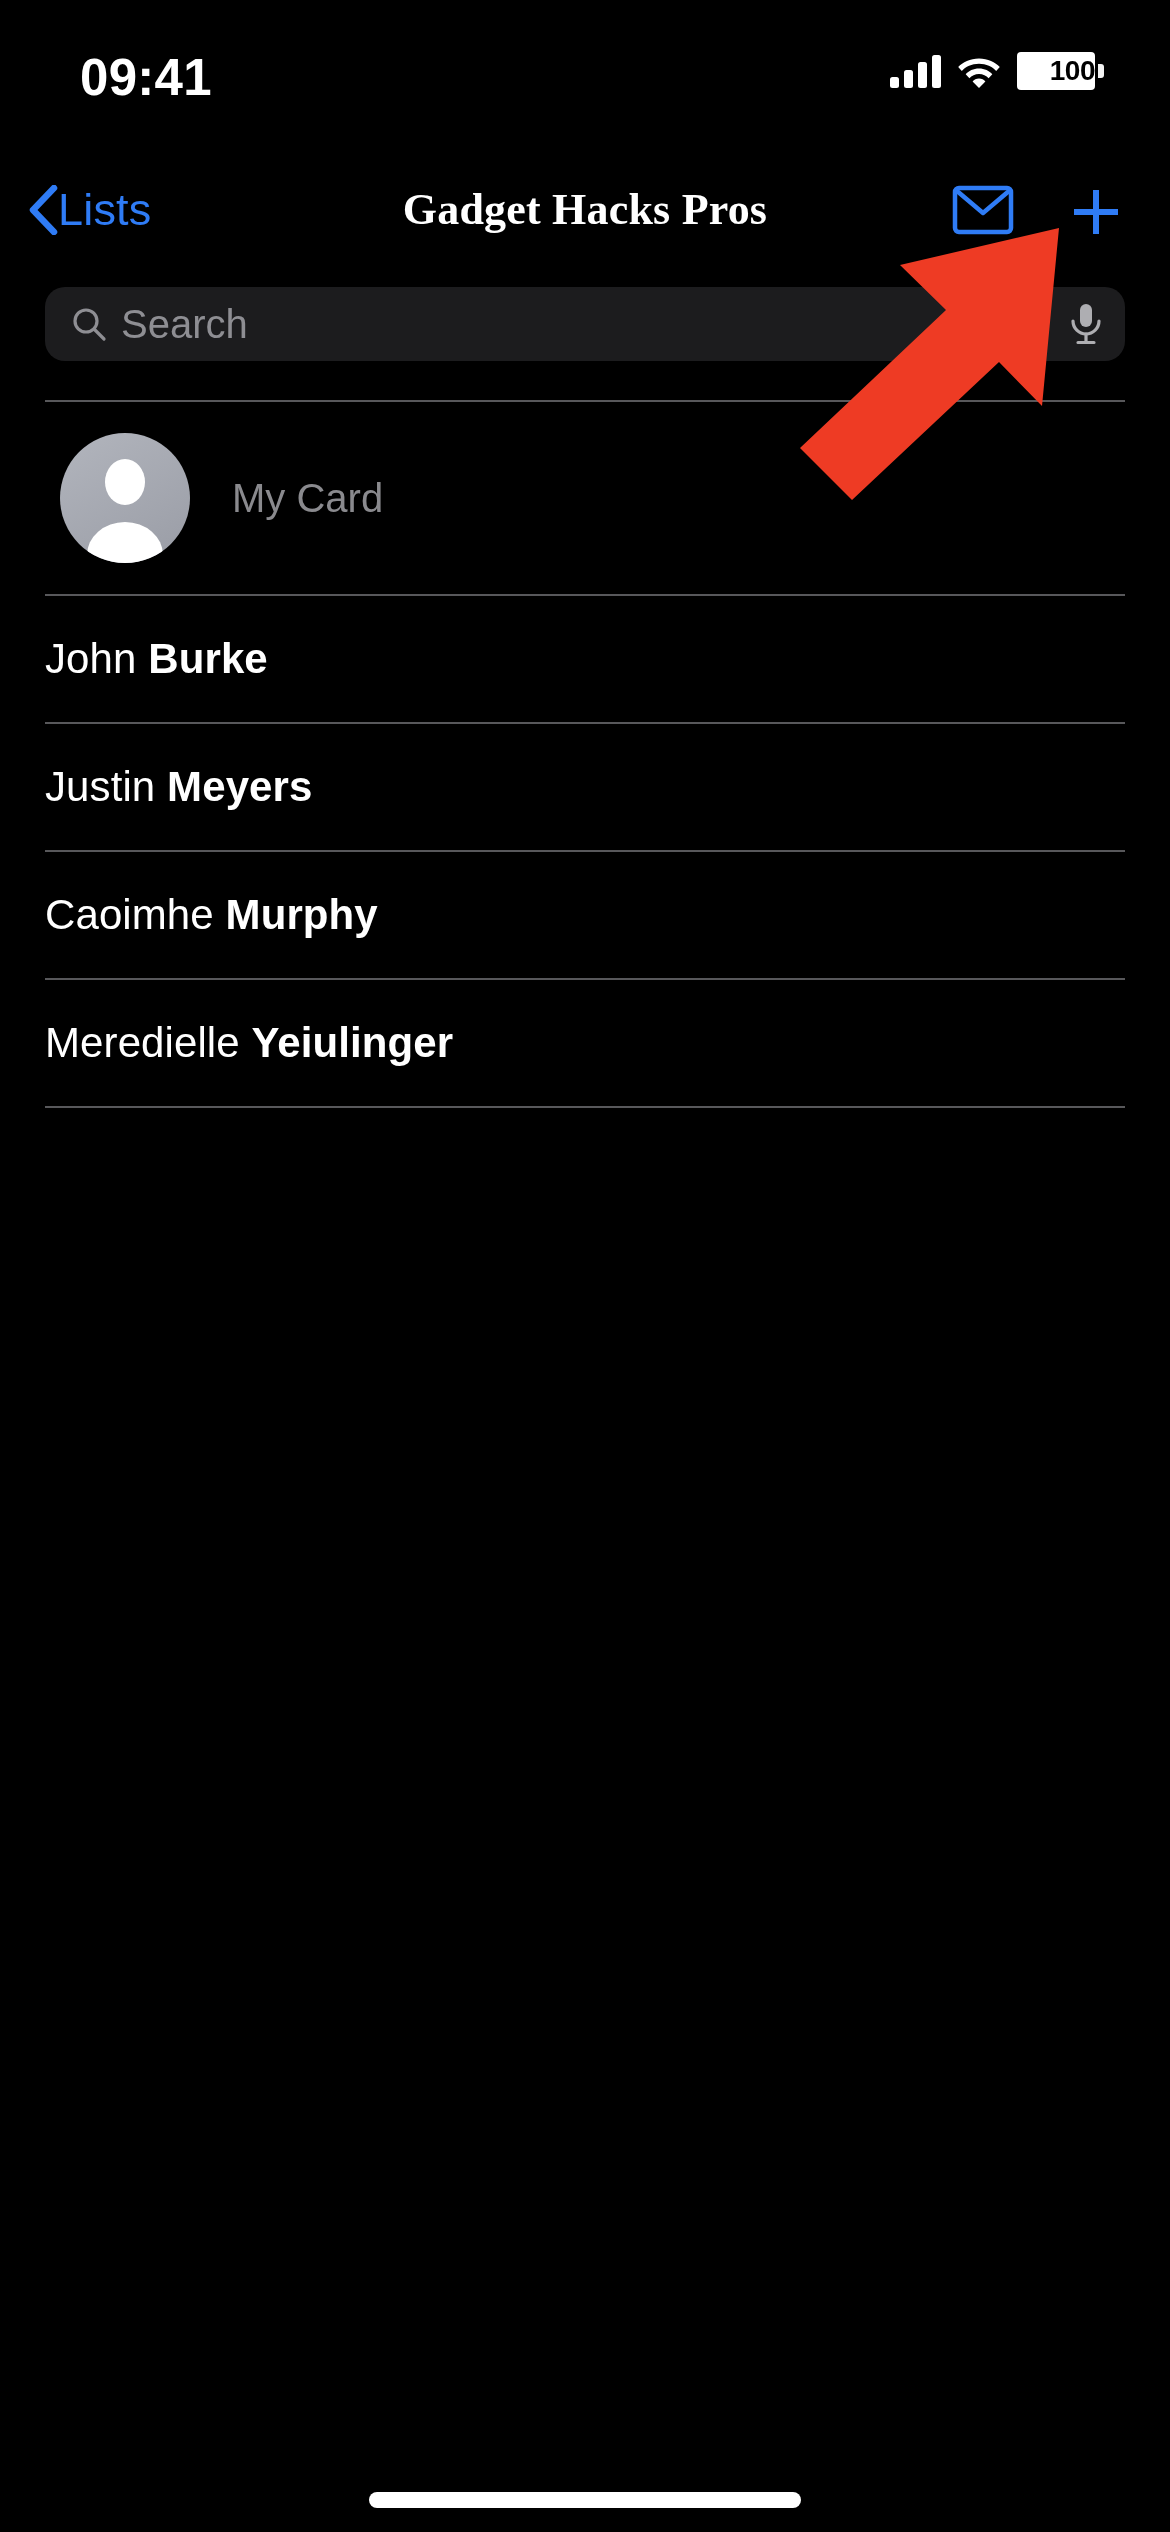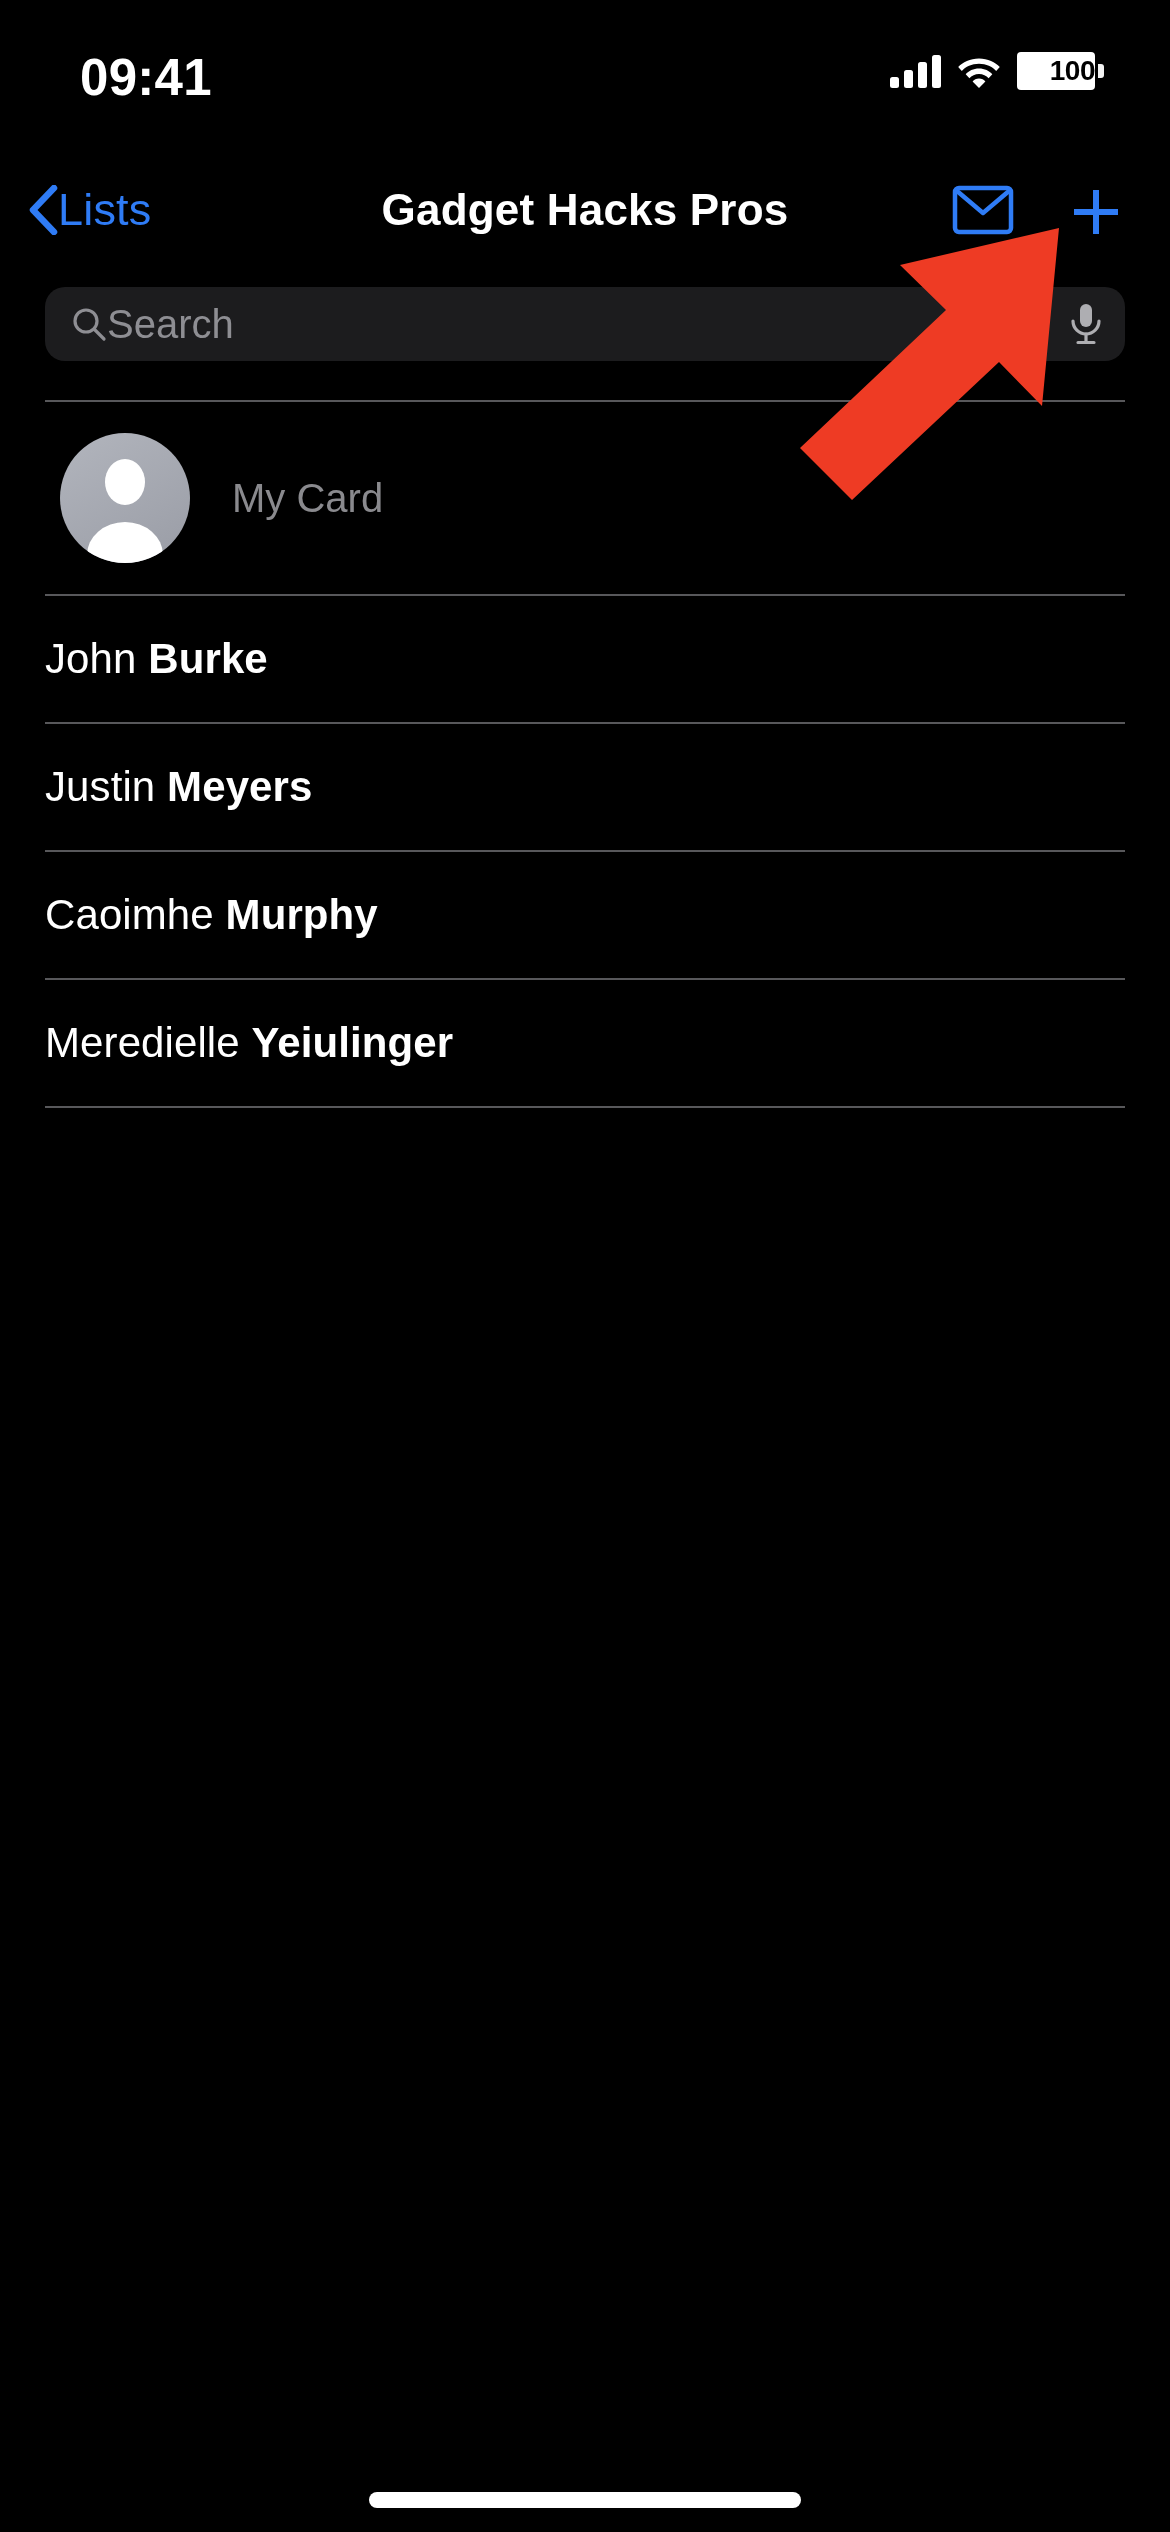--- a/index.html
+++ b/index.html
@@ -115,20 +115,21 @@
     position: absolute;
     left: 0; top: 0;
     width: 1170px;
     height: 100px;
     line-height: 100px;
     text-align: center;
     font-size: 44px;
     font-weight: bold;
     color: #ffffff;
     letter-spacing: 0.2px;
+    font-family: Liberation Serif, serif;
   }
   #mail-button {
     position: absolute;
     right: 155px;
     top: 22px;
     width: 64px;
     height: 56px;
     cursor: pointer;
   }
   #add-button {
@@ -157,21 +158,21 @@
   }
   #search-icon { width: 36px; height: 36px; flex: 0 0 auto; }
   #search-input {
     flex: 1 1 auto;
     border: none;
     outline: none;
     background: transparent;
     color: #ffffff;
     font-family: "Liberation Sans", sans-serif;
     font-size: 40px;
-    margin-left: 0;
+    margin-left: 14px;
     padding: 0;
     min-width: 0;
   }
   #search-input::placeholder { color: #8e8e93; opacity: 1; }
   #mic-button {
     width: 34px; height: 44px; flex: 0 0 auto;
     margin-left: 10px;
     cursor: pointer;
   }
 

